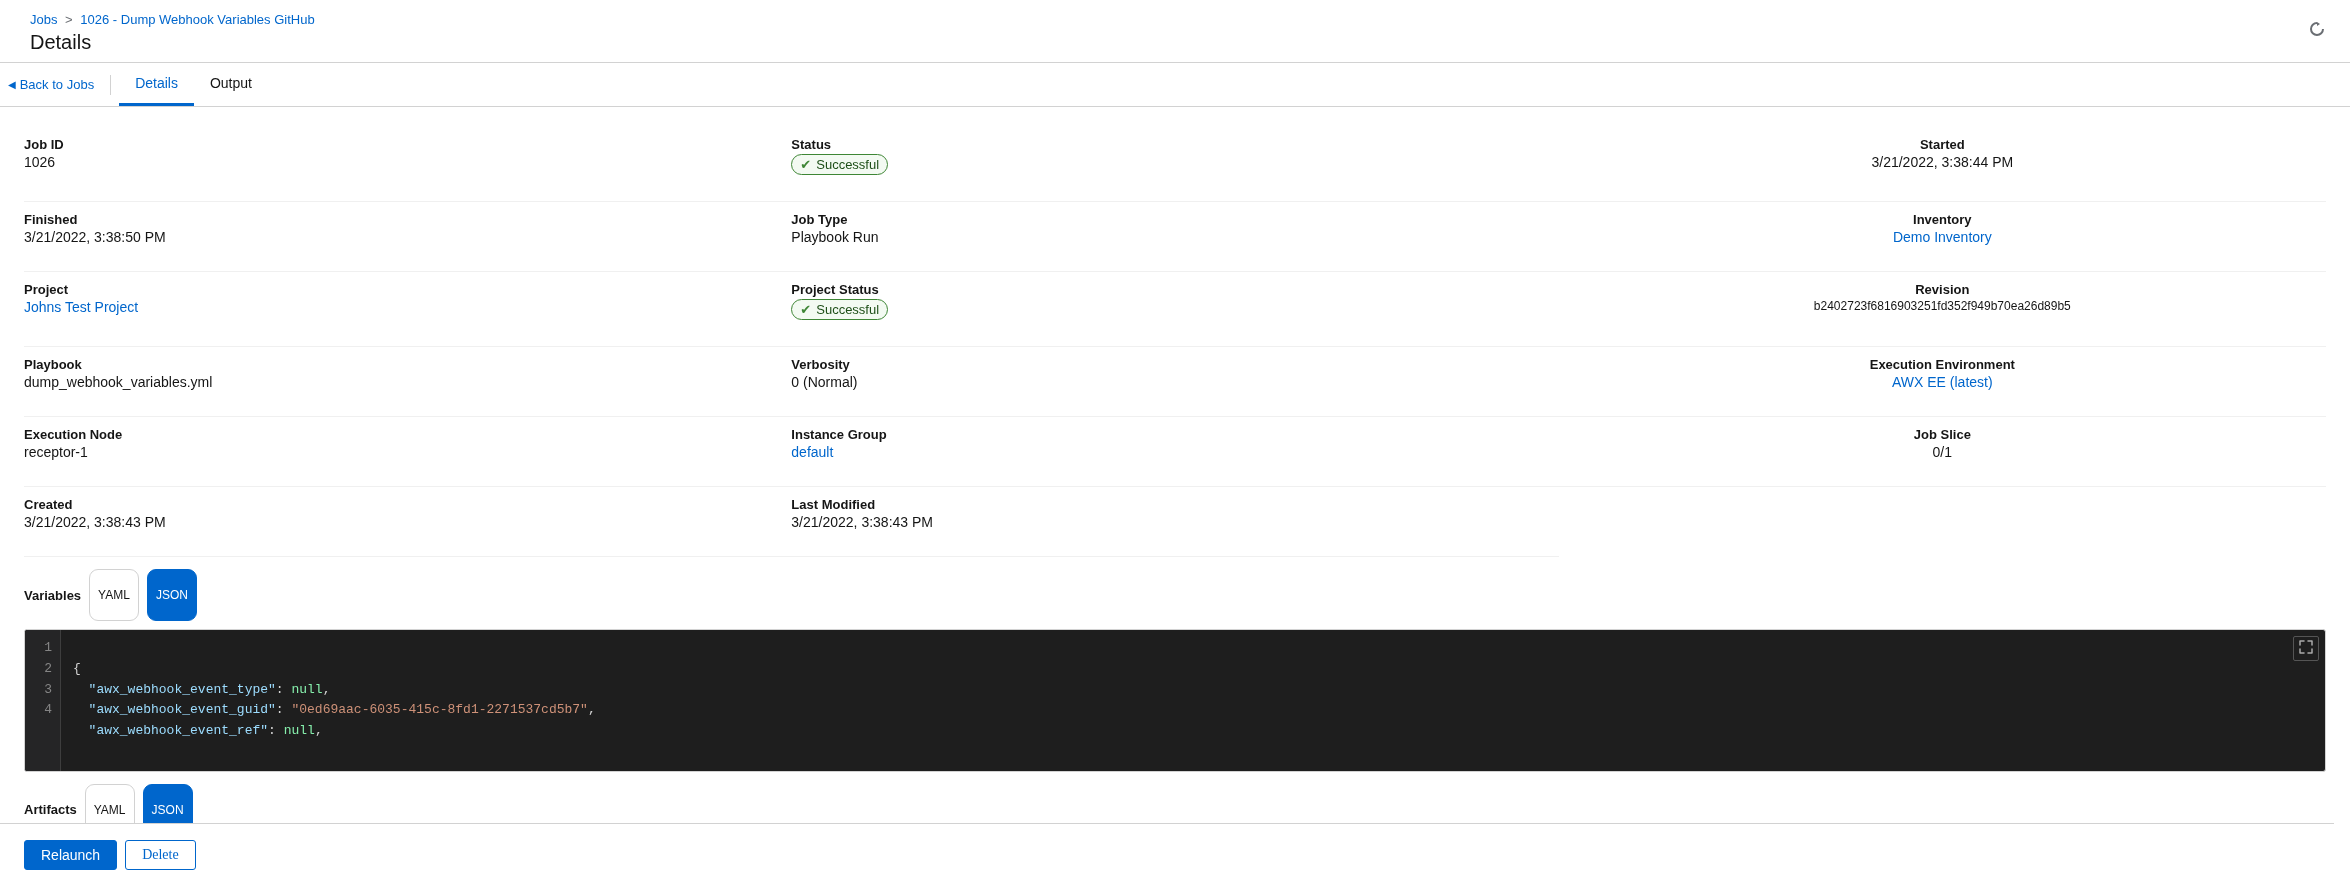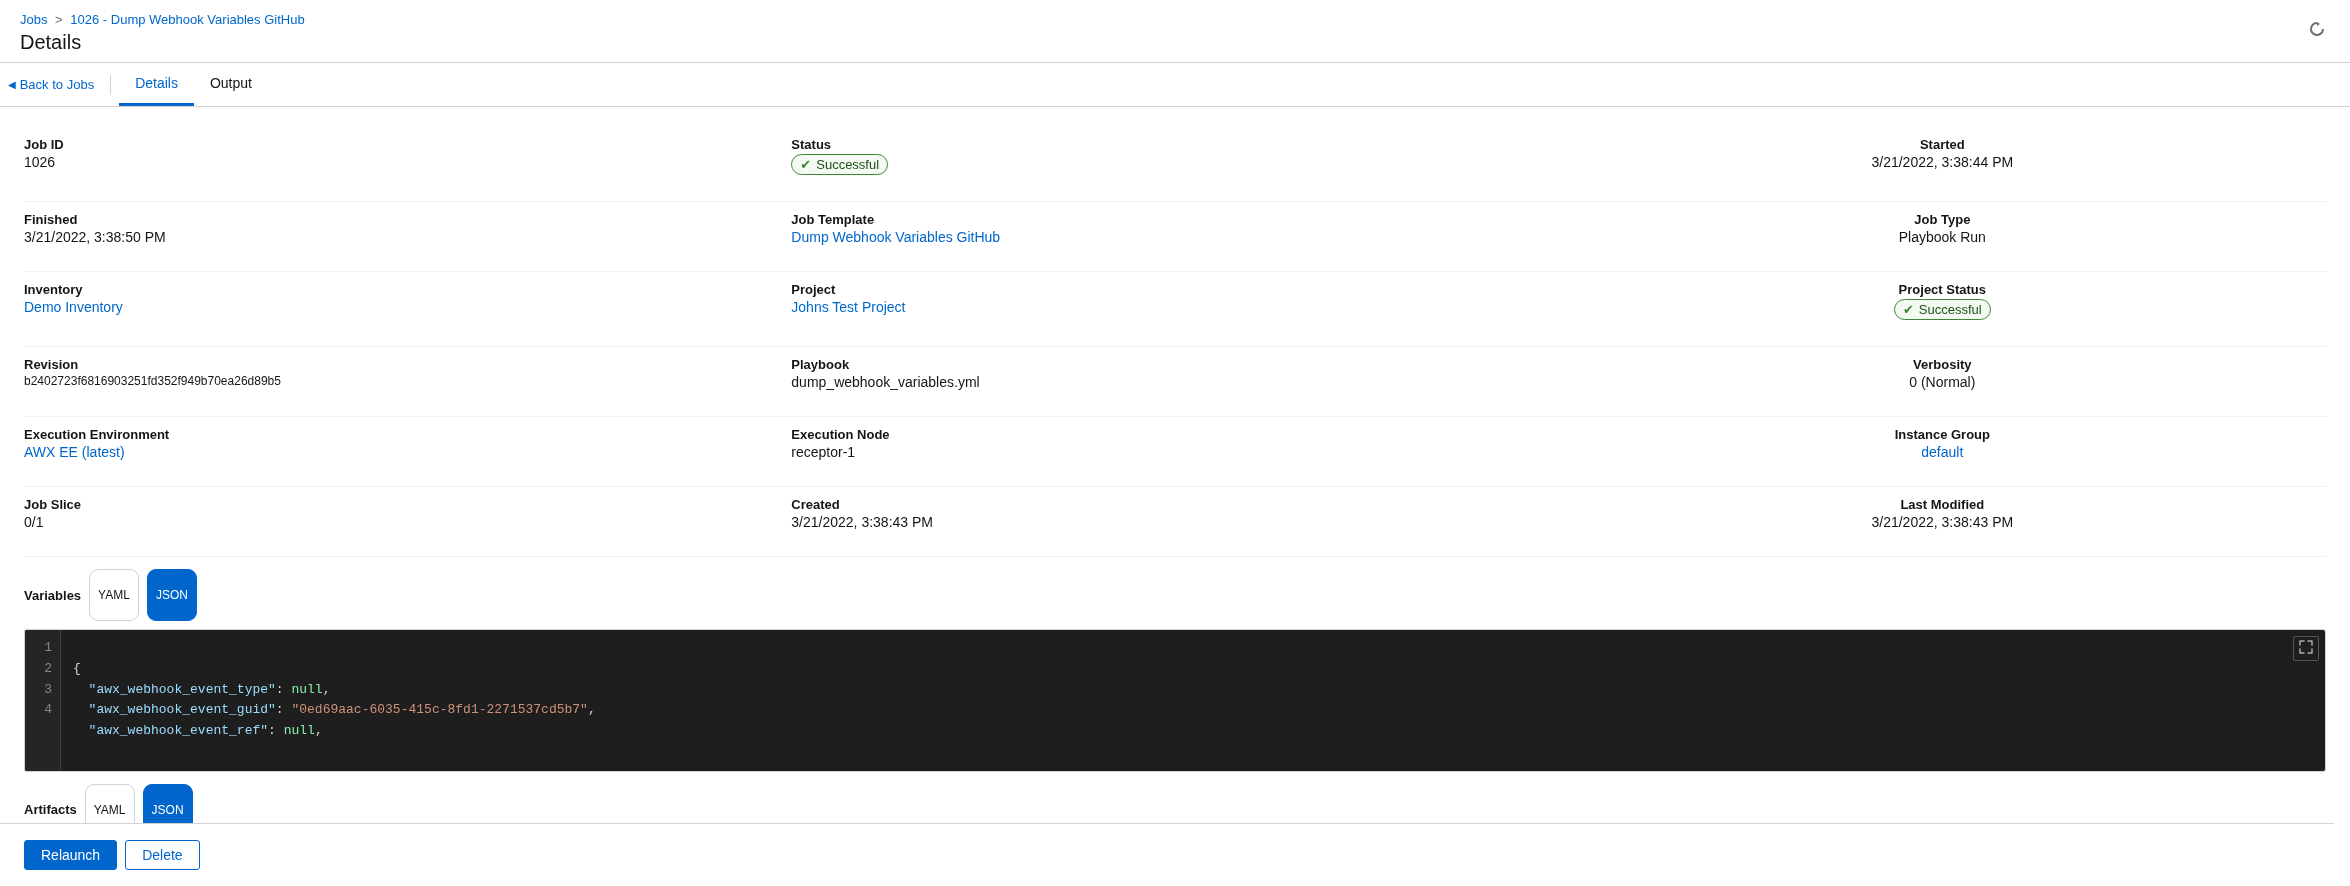--- a/index.html
+++ b/index.html
@@ -9,21 +9,21 @@
       background: #f0f0f0;
       color: #151515;
     }
     .page-wrapper {
       background: #fff;
       min-height: 886px;
       position: relative;
     }
     
     .page-header {
-      padding: 12px 24px 8px 20px;
+      padding: 12px 24px 8px 30px;
       background: #fff;
       border-bottom: 1px solid #d2d2d2;
     }
     .breadcrumb {
       font-size: 13px;
       color: #0066cc;
       margin-bottom: 4px;
     }
     .breadcrumb span {
       color: #6a6e73;
@@ -268,20 +268,21 @@
       font-size: 14px;
     }
     .btn-secondary {
       background: #fff;
       color: #0066cc;
       border: 1px solid #0066cc;
       padding: 6px 16px;
       border-radius: 3px;
       cursor: pointer;
       font-size: 14px;
+      font-family: Liberation Serif, serif;
     }
     
     .bottom-spacer { height: 70px; }
   </style>
 </head>
 <body>
 
 <div class="page-wrapper">
 
   <div class="page-header">
@@ -324,24 +325,20 @@
         </span>
       </div>
       <div class="detail-cell">
         <span class="detail-label">Started</span>
         <span class="detail-value">3/21/2022, 3:38:44 PM</span>
       </div>
 
       <div class="detail-cell">
         <span class="detail-label">Finished</span>
         <span class="detail-value">3/21/2022, 3:38:50 PM</span>
-      </div>
-      <div class="detail-cell">
-        <span class="detail-label">Job Template</span>
-        <a class="detail-value link">Dump Webhook Variables GitHub</a>
       </div>
       <div class="detail-cell">
         <span class="detail-label">Job Type</span>
         <span class="detail-value">Playbook Run</span>
       </div>
 
       <div class="detail-cell">
         <span class="detail-label">Inventory</span>
         <a class="detail-value link">Demo Inventory</a>
       </div>

